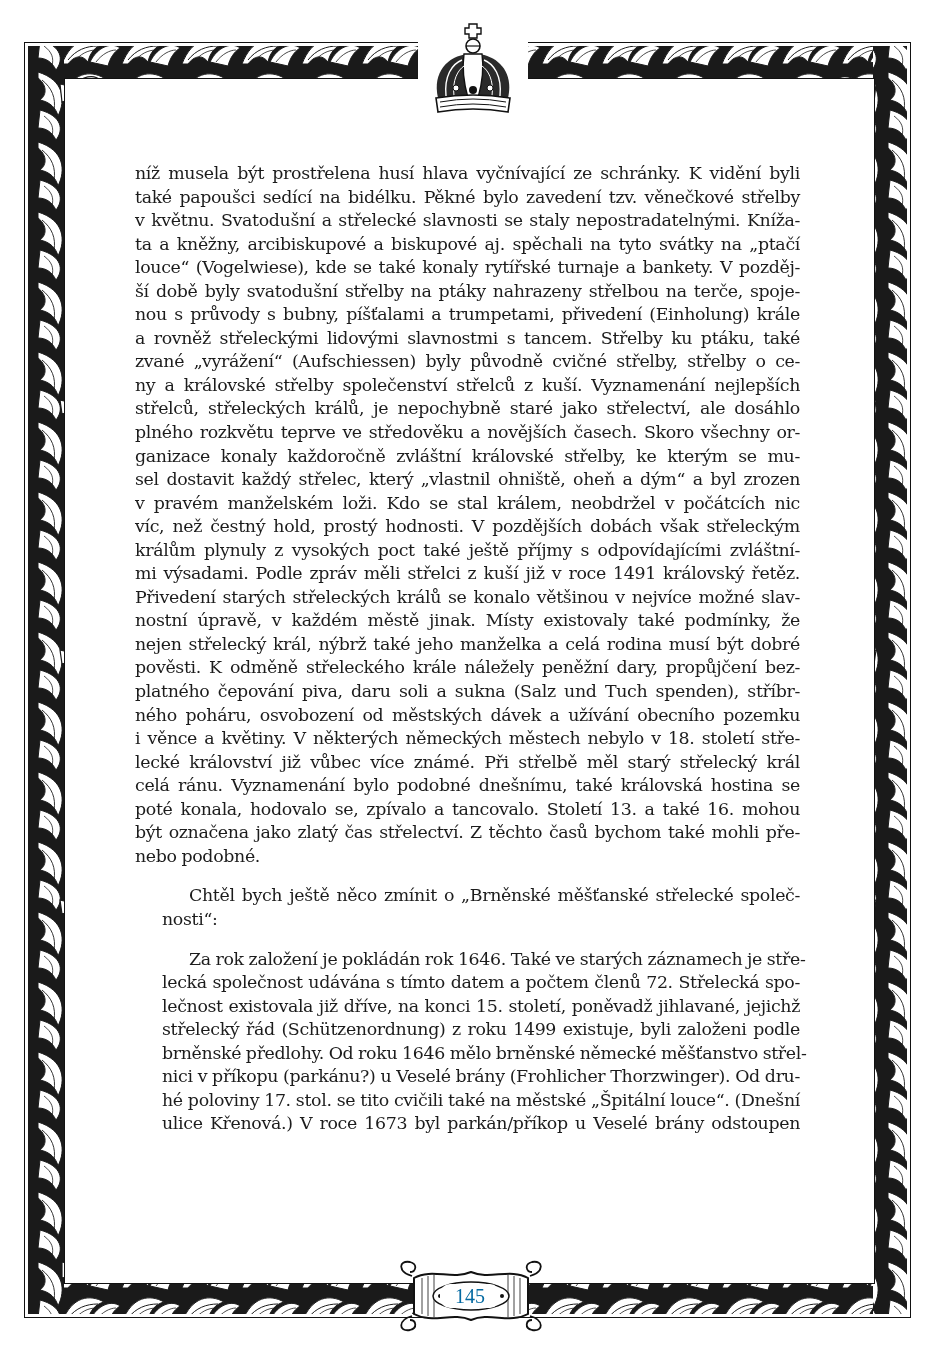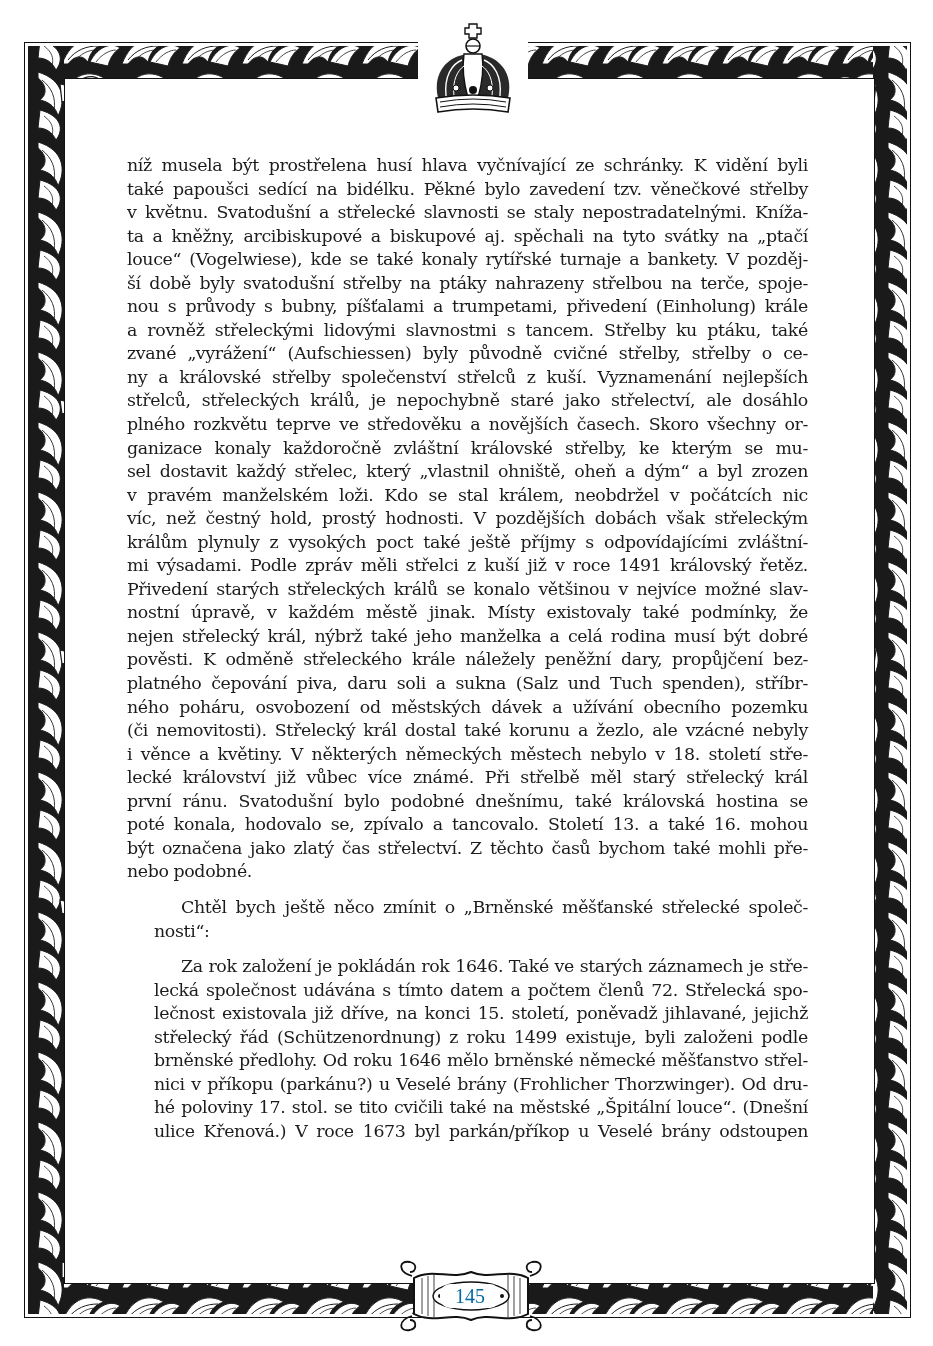--- a/index.html
+++ b/index.html
@@ -25,21 +25,21 @@
   .cartouche { position: absolute; left: 392px; top: 1258px; width: 158px; height: 76px; }
 
   
   .text-body {
     position: absolute; left: 119px; top: 146px; width: 697px;
     font-family: "DejaVu Serif", "Liberation Serif", serif;
     font-size: 17.4px; line-height: 23.55px; color: #1c1c1c;
     text-align: justify; hyphens: manual;
     letter-spacing: -0.35px; word-spacing: -0.4px;
   }
-  .text-body p { margin: 8px; }
+  .text-body p { margin: 16px; }
   .text-body p + p { margin-top: 12px; }
   .text-body p.indent { text-indent: 27px; }
   .line { display: block; text-align: justify; text-align-last: justify; white-space: nowrap; }
   .line.last { text-align-last: left; }
 
   .page-number {
     position: absolute; left: 440px; top: 1284px; width: 60px; text-align: center;
     font-family: "Liberation Serif", "DejaVu Serif", serif; font-size: 20px; color: #0369a1;
     background: #fff; line-height: 24px; border-radius: 10px;
   }
@@ -151,23 +151,22 @@
       <span class="line">v pravém manželském loži. Kdo se stal králem, neobdržel v počátcích nic</span>
       <span class="line">víc, než čestný hold, prostý hodnosti. V pozdějších dobách však střeleckým</span>
       <span class="line">králům plynuly z vysokých poct také ještě příjmy s odpovídajícími zvláštní-</span>
       <span class="line">mi výsadami. Podle zpráv měli střelci z kuší již v roce 1491 královský řetěz.</span>
       <span class="line">Přivedení starých střeleckých králů se konalo většinou v nejvíce možné slav-</span>
       <span class="line">nostní úpravě, v každém městě jinak. Místy existovaly také podmínky, že</span>
       <span class="line">nejen střelecký král, nýbrž také jeho manželka a celá rodina musí být dobré</span>
       <span class="line">pověsti. K odměně střeleckého krále náležely peněžní dary, propůjčení bez-</span>
       <span class="line">platného čepování piva, daru soli a sukna (Salz und Tuch spenden), stříbr-</span>
       <span class="line">ného poháru, osvobození od městských dávek a užívání obecního pozemku</span>
-      <span class="line">(či nemovitosti). Střelecký král dostal také korunu a žezlo, ale vzácné nebyly</span>
       <span class="line">i věnce a květiny. V některých německých městech nebylo v 18. století stře-</span>
       <span class="line">lecké království již vůbec více známé. Při střelbě měl starý střelecký král</span>
-      <span class="line">první ránu. Svatodušní bylo podobné dnešnímu, také královská hostina se</span>
+      <span class="line">celá ránu. Vyznamenání bylo podobné dnešnímu, také královská hostina se</span>
       <span class="line">poté konala, hodovalo se, zpívalo a tancovalo. Století 13. a také 16. mohou</span>
       <span class="line">být označena jako zlatý čas střelectví. Z těchto časů bychom také mohli pře-</span>
       <span class="line last">nebo podobné.</span>
     </p>
     <p class="indent"><span class="line" style="width: calc(100% - 27px); display: inline-block;">Chtěl bych ještě něco zmínit o „Brněnské měšťanské střelecké společ-</span><span class="line last">nosti“:</span></p>
     <p class="indent"><span class="line" style="width: calc(100% - 27px); display: inline-block;">Za rok založení je pokládán rok 1646. Také ve starých záznamech je stře-</span><span class="line">lecká společnost udávána s tímto datem a počtem členů 72. Střelecká spo-</span><span class="line">lečnost existovala již dříve, na konci 15. století, poněvadž jihlavané, jejichž</span><span class="line">střelecký řád (Schützenordnung) z roku 1499 existuje, byli založeni podle</span><span class="line">brněnské předlohy. Od roku 1646 mělo brněnské německé měšťanstvo střel-</span><span class="line">nici v příkopu (parkánu?) u Veselé brány (Frohlicher Thorzwinger). Od dru-</span><span class="line">hé poloviny 17. stol. se tito cvičili také na městské „Špitální louce“. (Dnešní</span><span class="line">ulice Křenová.) V roce 1673 byl parkán/příkop u Veselé brány odstoupen</span></p>
   </div>
 
 </body></html>

